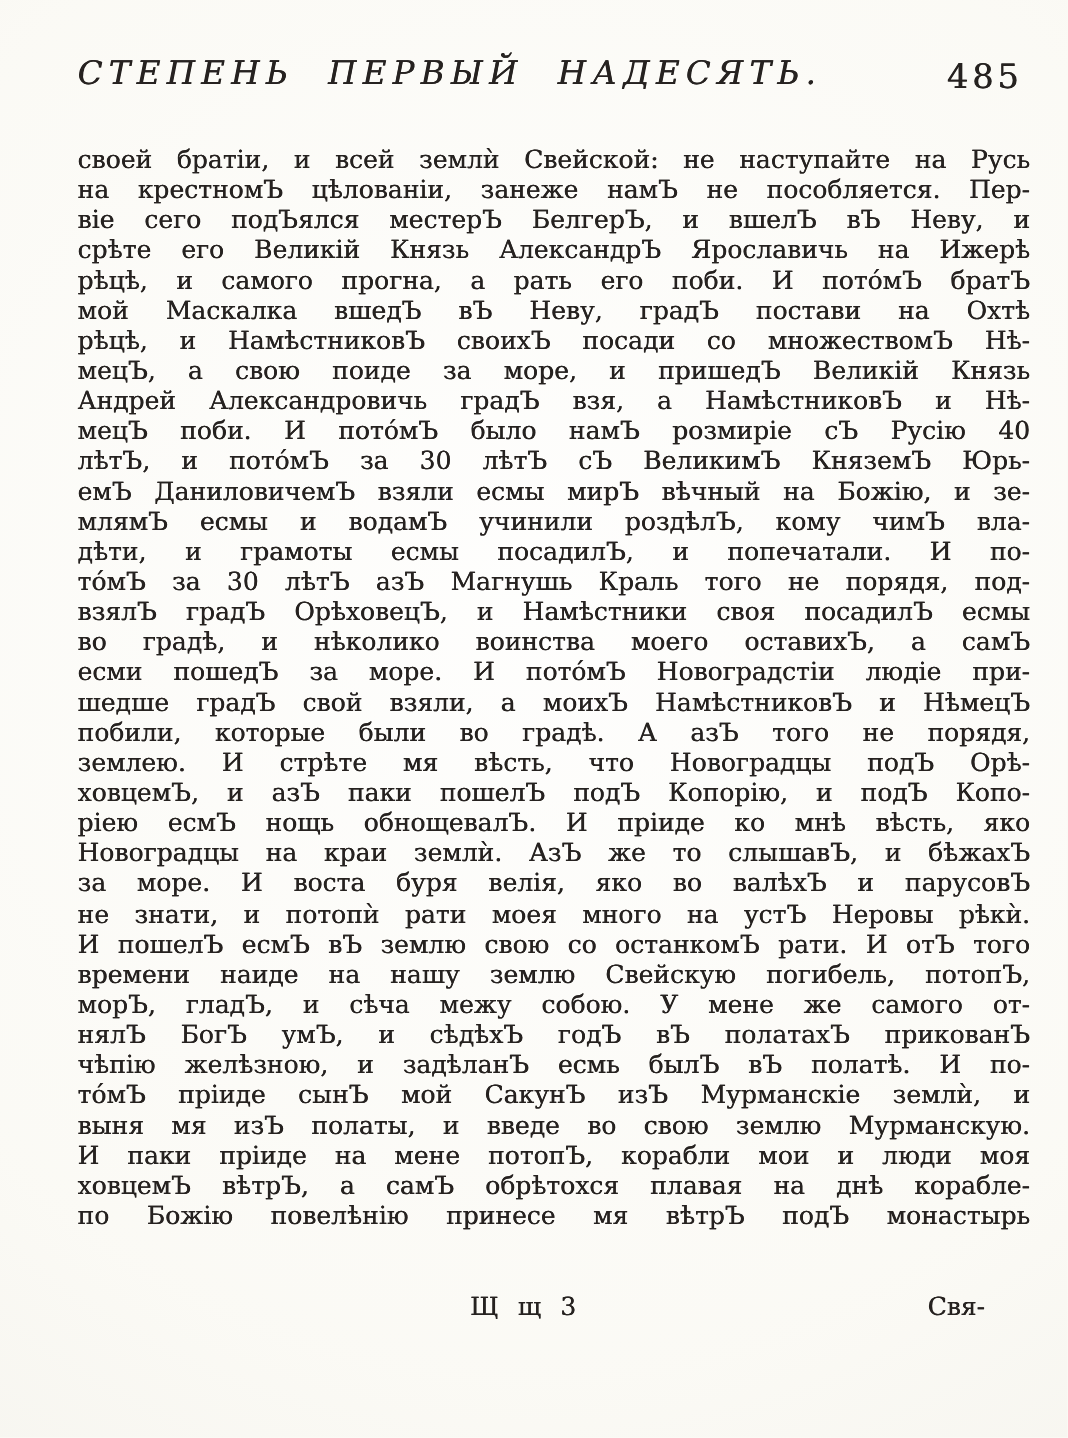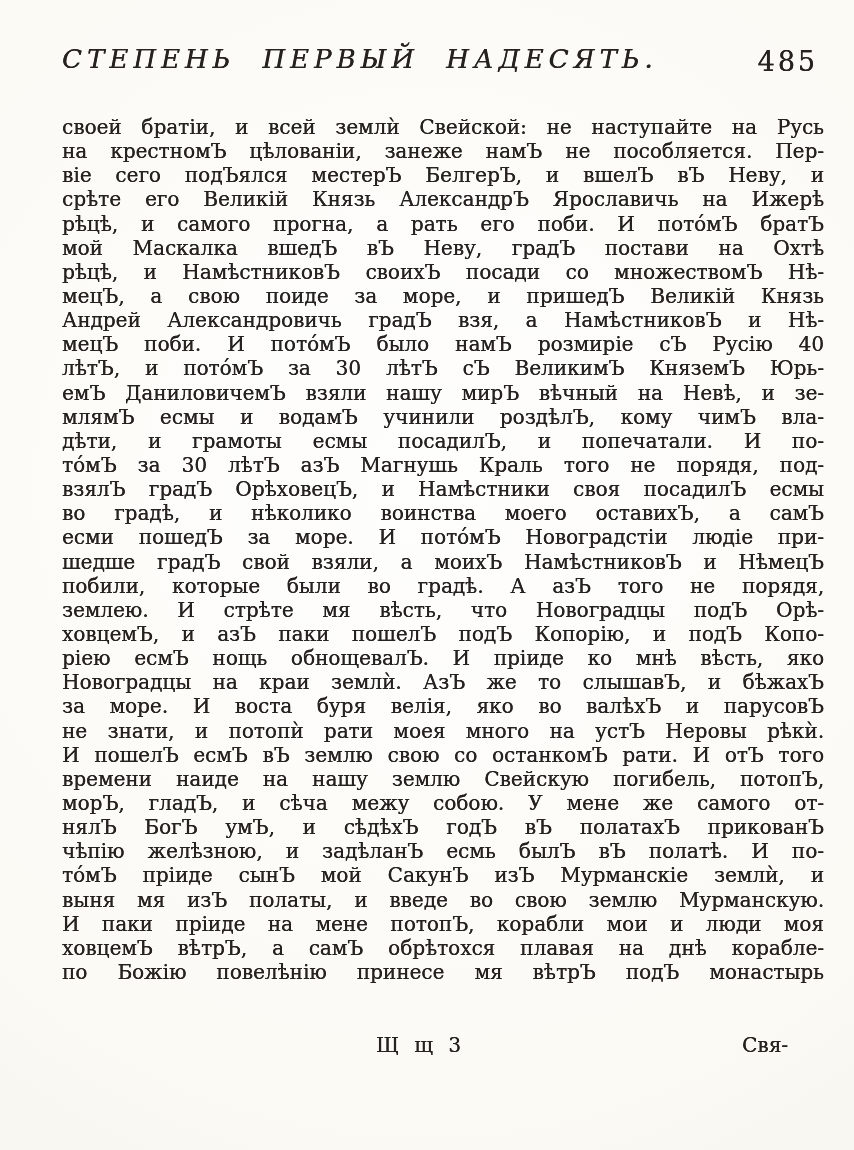--- a/index.html
+++ b/index.html
@@ -98,21 +98,21 @@
       <div class="text-line">на крестномЪ цѣлованіи, занеже намЪ не пособляется. Пер-</div>
       <div class="text-line">віе сего подЪялся местерЪ БелгерЪ, и вшелЪ вЪ Неву, и</div>
       <div class="text-line">срѣте его Великій Князь АлександрЪ Ярославичь на Ижерѣ</div>
       <div class="text-line">рѣцѣ, и самого прогна, а рать его поби. И пото́мЪ братЪ</div>
       <div class="text-line">мой Маскалка вшедЪ вЪ Неву, градЪ постави на Охтѣ</div>
       <div class="text-line">рѣцѣ, и НамѣстниковЪ своихЪ посади со множествомЪ Нѣ-</div>
       <div class="text-line">мецЪ, а свою поиде за море, и пришедЪ Великій Князь</div>
       <div class="text-line">Андрей Александровичь градЪ взя, а НамѣстниковЪ и Нѣ-</div>
       <div class="text-line">мецЪ поби. И пото́мЪ было намЪ розмиріе сЪ Русію 40</div>
       <div class="text-line">лѣтЪ, и пото́мЪ за 30 лѣтЪ сЪ ВеликимЪ КняземЪ Юрь-</div>
-      <div class="text-line">емЪ ДаниловичемЪ взяли нашу мирЪ вѣчный на Невѣ, и зе-</div>
+      <div class="text-line">емЪ ДаниловичемЪ взяли есмы мирЪ вѣчный на Божію, и зе-</div>
       <div class="text-line">млямЪ есмы и водамЪ учинили роздѣлЪ, кому чимЪ вла-</div>
       <div class="text-line">дѣти, и грамоты есмы посадилЪ, и попечатали. И по-</div>
       <div class="text-line">то́мЪ за 30 лѣтЪ азЪ Магнушь Краль того не порядя, под-</div>
       <div class="text-line">взялЪ градЪ ОрѣховецЪ, и Намѣстники своя посадилЪ есмы</div>
       <div class="text-line">во градѣ, и нѣколико воинства моего оставихЪ, а самЪ</div>
       <div class="text-line">есми пошедЪ за море. И пото́мЪ Новоградстіи людіе при-</div>
       <div class="text-line">шедше градЪ свой взяли, а моихЪ НамѣстниковЪ и НѣмецЪ</div>
       <div class="text-line">побили, которые были во градѣ. А азЪ того не порядя,</div>
       <div class="text-line">землею. И стрѣте мя вѣсть, что Новоградцы подЪ Орѣ-</div>
       <div class="text-line">ховцемЪ, и азЪ паки пошелЪ подЪ Копорію, и подЪ Копо-</div>

